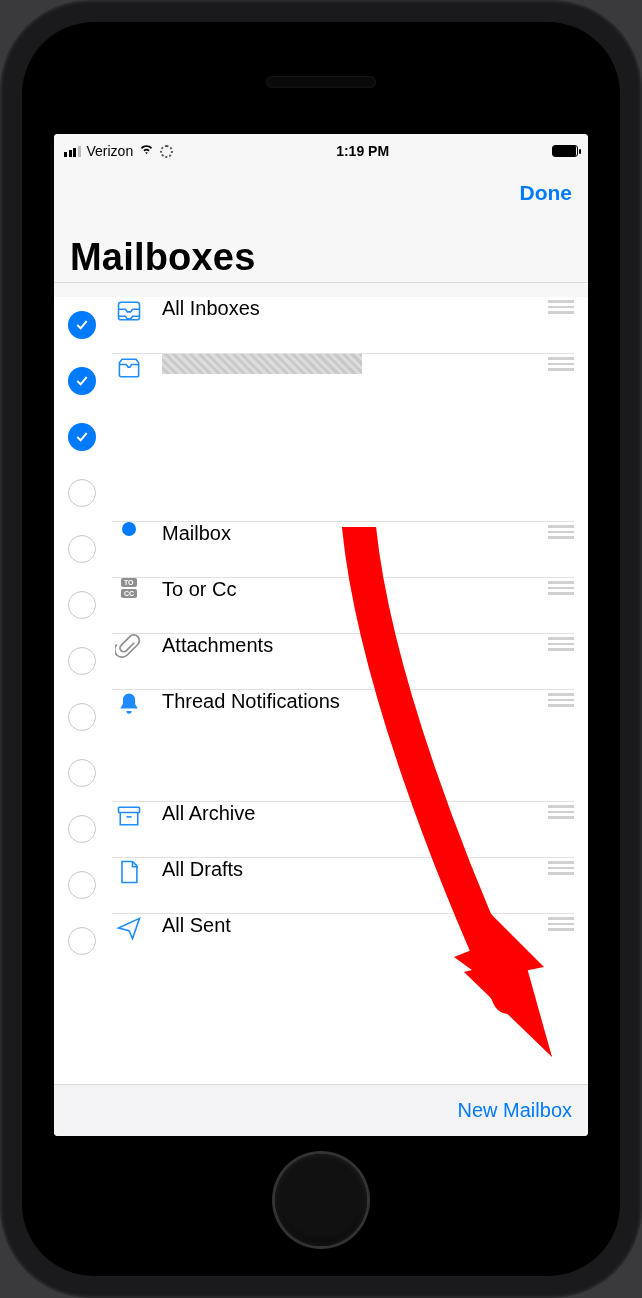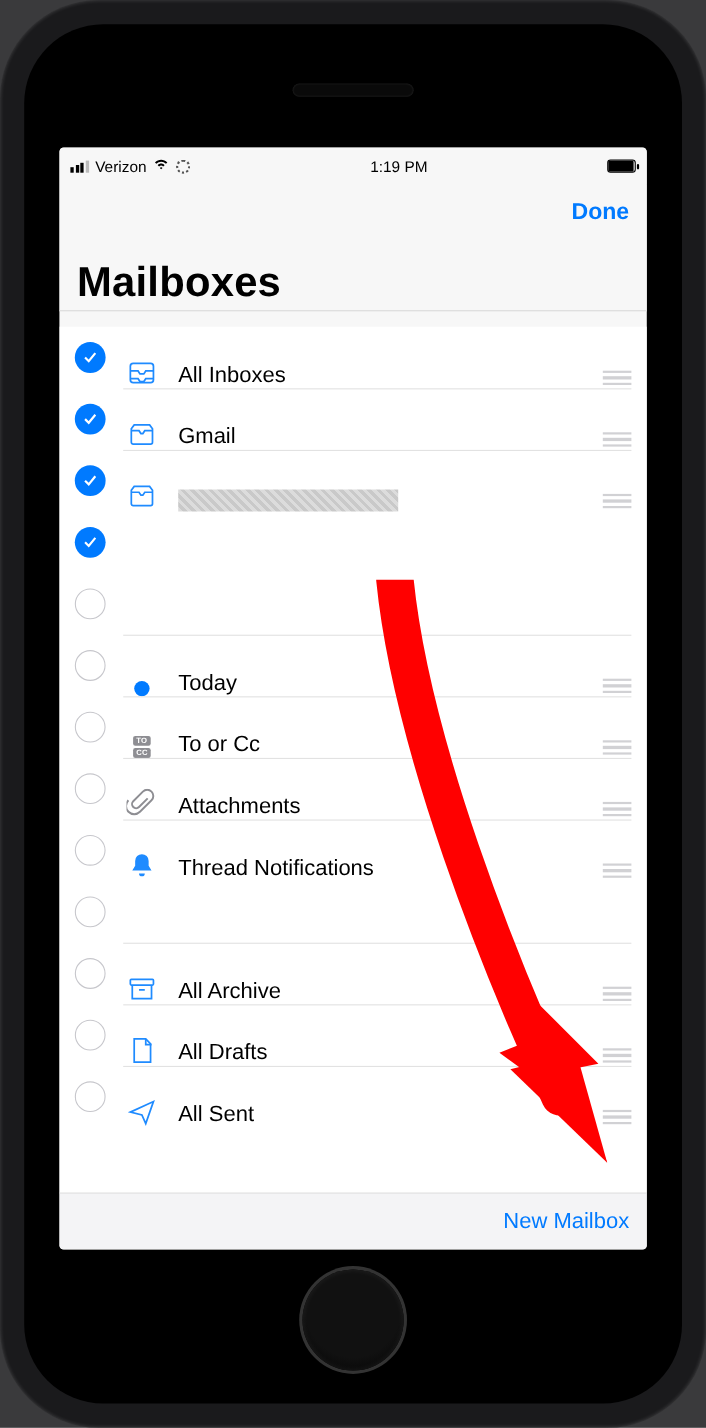--- a/index.html
+++ b/index.html
@@ -47,21 +47,21 @@
     overflow: hidden;
     display:flex; flex-direction:column;
   }
   
   .statusbar {
     height: 28px;
     display:flex; align-items:center; justify-content:space-between;
     padding: 17px 10px; font-size: 14px; color:#000; background:#f7f7f7;
   }
   .statusbar .left, .statusbar .right { display:flex; align-items:center; gap:6px; }
-  .statusbar .time { font-weight:400; }
+  .statusbar .time { font-weight:700; }
   .bars { display:flex; align-items:flex-end; gap:1.5px; }
   .bars span{ width:3px; background:#000; }
   .bars span:nth-child(1){height:5px}
   .bars span:nth-child(2){height:7px}
   .bars span:nth-child(3){height:9px}
   .bars span:nth-child(4){height:11px;background:#bbb}
   .wifi svg{width:15px;height:15px}
   .spinner{ width:13px; height:13px; border:2px dotted #555; border-radius:50%; }
   .battery{ width:26px;height:12px;border:1.3px solid #000;border-radius:3px;position:relative;}
   .battery::after{content:"";position:absolute;right:-4px;top:3px;width:2.5px;height:5px;background:#000;border-radius:1px;}
@@ -85,21 +85,21 @@
   .row + .row .row-main{ border-top:1px solid #e2e2e2; }
   .row .check{
     width:28px; height:28px; border-radius:50%;
     display:flex;align-items:center;justify-content:center;
     flex-shrink:0; margin-right:16px;
   }
   .check.off{ border:1.6px solid #c7c7cc; }
   .check.on { background:#007aff; }
   .check.on svg{ width:16px; height:16px; stroke:#fff; stroke-width:3; fill:none;}
   .row-main{
-    flex:1; display:flex; align-items:flex-end; height:100%;
+    flex:1; display:flex; align-items:flex-start; height:100%;
   }
   .icon-slot{
     width:34px; display:flex; align-items:center; justify-content:center;
     margin-right:16px; flex-shrink:0;
   }
   .icon-slot svg{ width:28px; height:28px; }
   .row-label{ font-size:20px; color:#000; }
   .drag{ margin-left:auto; padding-left:10px; }
   .drag span{ display:block; width:26px; height:2.5px; background:#d1d1d4; margin:3px 0;}
   .pixelated{
@@ -197,66 +197,45 @@
                 <path d="M5 12l5 5 9-11"></path>
               </svg>
             </div>
             <div class="row-main">
               <div class="icon-slot">
                 <svg viewBox="0 0 32 32" fill="none" stroke="#1f8bff" stroke-width="1.8">
         <path d="M5 10l3-4h16l3 4v14a2 2 0 0 1-2 2H7a2 2 0 0 1-2-2z"></path>
         <path d="M5 12h8l2 3h2l2-3h8"></path>
                 </svg>
               </div>
-              <span class="row-label">Gmail</span>
+              <div class="pixelated"></div>
               <div class="drag">
                 <span></span>
                 <span></span>
                 <span></span>
               </div>
             </div>
           </div>
           <div class="row">
             <div class="check on">
               <svg viewBox="0 0 24 24">
                 <path d="M5 12l5 5 9-11"></path>
               </svg>
             </div>
-            <div class="row-main">
-              <div class="icon-slot">
-                <svg viewBox="0 0 32 32" fill="none" stroke="#1f8bff" stroke-width="1.8">
-        <path d="M5 10l3-4h16l3 4v14a2 2 0 0 1-2 2H7a2 2 0 0 1-2-2z"></path>
-        <path d="M5 12h8l2 3h2l2-3h8"></path>
-                </svg>
-              </div>
-              <div class="pixelated"></div>
-              <div class="drag">
-                <span></span>
-                <span></span>
-                <span></span>
-              </div>
-            </div>
-          </div>
-          <div class="row">
-            <div class="check on">
-              <svg viewBox="0 0 24 24">
-                <path d="M5 12l5 5 9-11"></path>
-              </svg>
-            </div>
           </div>
           <div class="row">
             <div class="check off"></div>
           </div>
           <div class="row">
             <div class="check off"></div>
             <div class="row-main">
               <div class="icon-slot">
                 <div class="dot blue"></div>
               </div>
-              <span class="row-label">Today</span>
+              <span class="row-label">Mailbox</span>
               <div class="drag">
                 <span></span>
                 <span></span>
                 <span></span>
               </div>
             </div>
           </div>
           <div class="row">
             <div class="check off"></div>
             <div class="row-main">

